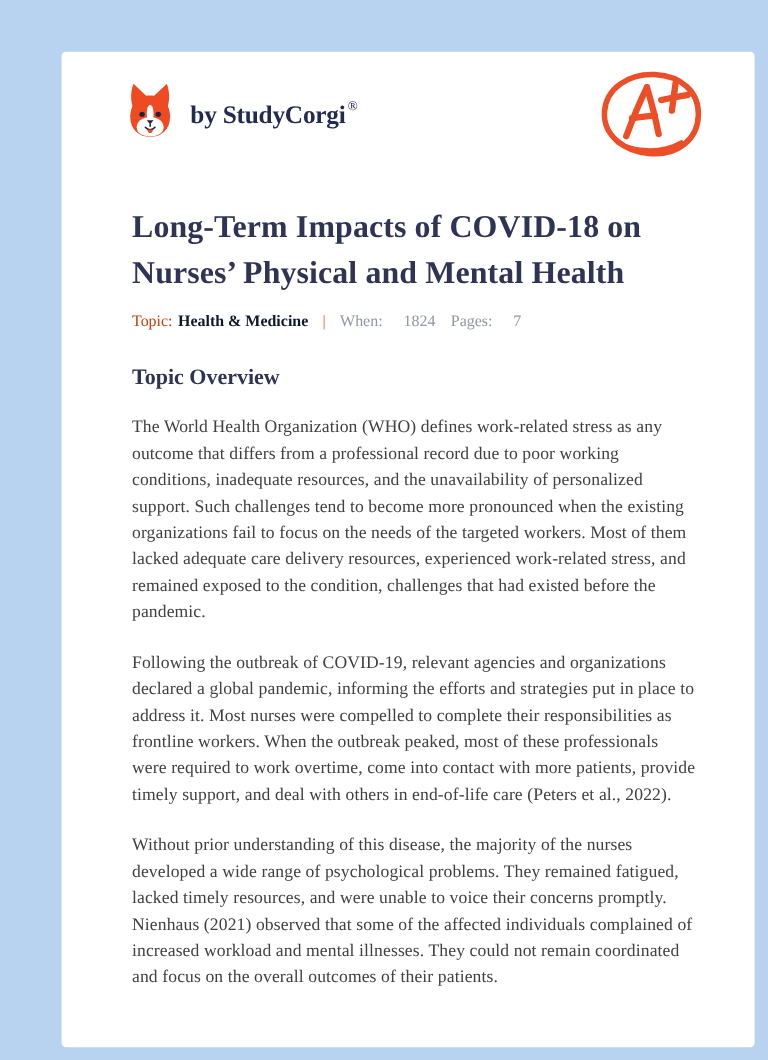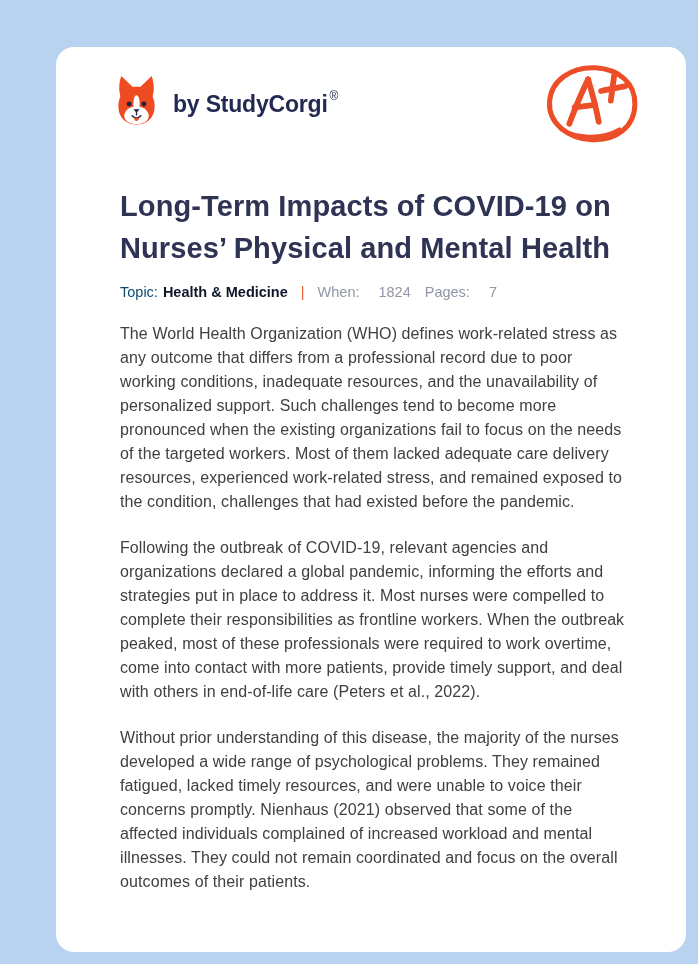--- a/index.html
+++ b/index.html
@@ -10,21 +10,22 @@
     position: relative;
     overflow: hidden;
   }
   .card {
     position: absolute;
     left: 56px;
     top: 47px;
     width: 630px;
     height: 905px;
     background: #ffffff;
-    border-radius: 18px;
+    border-radius: 4px;
+    font-family: Liberation Serif, serif;
   }
   
   .card-header {
     display: flex;
     justify-content: space-between;
     align-items: center;
     padding: 16px 46px 0 57px;
     height: 96px;
   }
   .logo-group {
@@ -59,21 +60,21 @@
     letter-spacing: 0.1px;
     max-width: 515px;
   }
   .meta-row {
     margin-top: 15px;
     font-size: 14.5px;
     color: #9195a5;
     display: flex;
     align-items: center;
   }
-  .meta-label { color: #0c4a6e; }
+  .meta-label { color: #c2410c; }
   .meta-topic-value {
     color: #0f172a;
     font-weight: 700;
     margin-left: 5px;
   }
   .meta-separator {
     color: #ed5b2d;
     margin: 0 13px;
   }
   .meta-words { margin-right: 14px; }
@@ -138,29 +139,30 @@
           <path d="M32.5,46 L54,43.5"></path>
 
           <path d="M60,29 C68,27 77,25.5 85,24"></path>
           <path d="M73.5,13 C72.5,21 71,31 70,39"></path>
         </g>
       </svg>
     </div>
   </div>
 
   <div class="article">
-    <h1 class="article-title">Long-Term Impacts of COVID-19 on Nurses’ Physical and Mental Health</h1>
+    <h1 class="article-title">Long-Term Impacts of COVID-18 on Nurses’ Physical and Mental Health</h1>
 
     <div class="meta-row">
       <span class="meta-label">Topic:</span>
       <span class="meta-topic-value">Health &amp; Medicine</span>
       <span class="meta-separator">|</span>
       <span class="meta-words"><span>When:</span><span class="meta-num">1824</span></span>
       <span class="meta-pages"><span>Pages:</span><span class="meta-num">7</span></span>
     </div>
 
+    <h2 class="section-heading">Topic Overview</h2>
 
     <p class="paragraph">The World Health Organization (WHO) defines work-related stress as any outcome that differs from a professional record due to poor working conditions, inadequate resources, and the unavailability of personalized support. Such challenges tend to become more pronounced when the existing organizations fail to focus on the needs of the targeted workers. Most of them lacked adequate care delivery resources, experienced work-related stress, and remained exposed to the condition, challenges that had existed before the pandemic.</p>
     <p class="paragraph">Following the outbreak of COVID-19, relevant agencies and organizations declared a global pandemic, informing the efforts and strategies put in place to address it. Most nurses were compelled to complete their responsibilities as frontline workers. When the outbreak peaked, most of these professionals were required to work overtime, come into contact with more patients, provide timely support, and deal with others in end-of-life care (Peters et al., 2022).</p>
     <p class="paragraph">Without prior understanding of this disease, the majority of the nurses developed a wide range of psychological problems. They remained fatigued, lacked timely resources, and were unable to voice their concerns promptly. Nienhaus (2021) observed that some of the affected individuals complained of increased workload and mental illnesses. They could not remain coordinated and focus on the overall outcomes of their patients.</p>
   </div>
 
 </div>
 
 </body></html>

